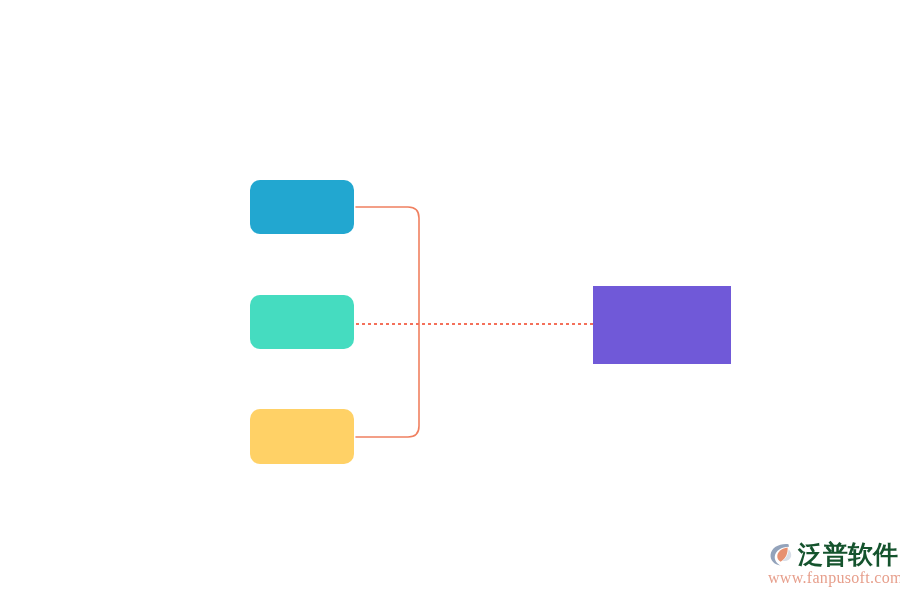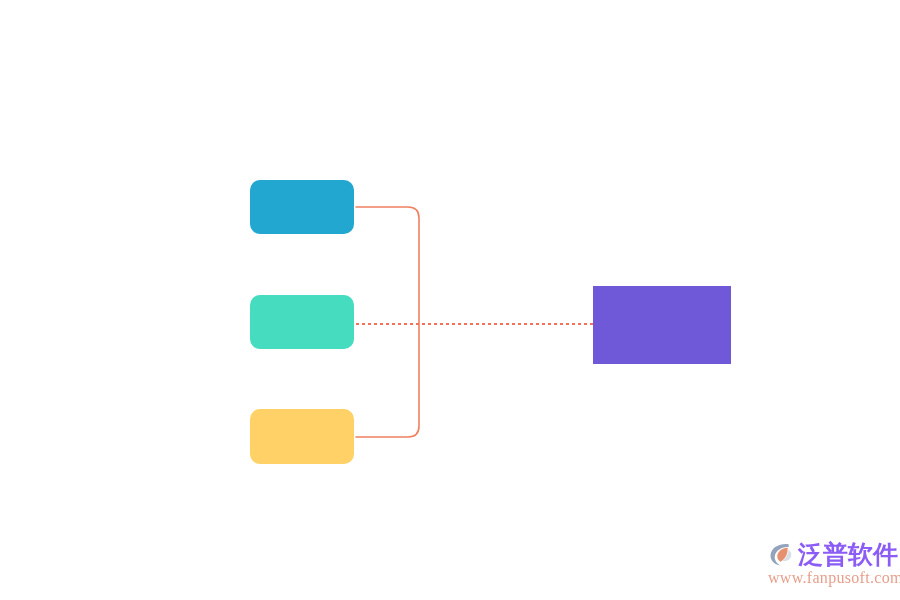--- a/index.html
+++ b/index.html
@@ -99,21 +99,21 @@
   #logo-mark {
     width: 30px;
     height: 30px;
     flex: 0 0 30px;
     margin-right: 2px;
   }
   #logo-wordmark {
     font-family: "Liberation Sans", sans-serif;
     font-size: 25px;
     font-weight: bold;
-    color: #8b5cf6;
+    color: #14532d;
     letter-spacing: 0px;
     line-height: 30px;
     white-space: nowrap;
   }
   #logo-url {
     font-family: "Liberation Serif", "DejaVu Serif", serif;
     font-size: 16px;
     color: #e79f8c;
     letter-spacing: 0.3px;
     margin-top: -1px;

